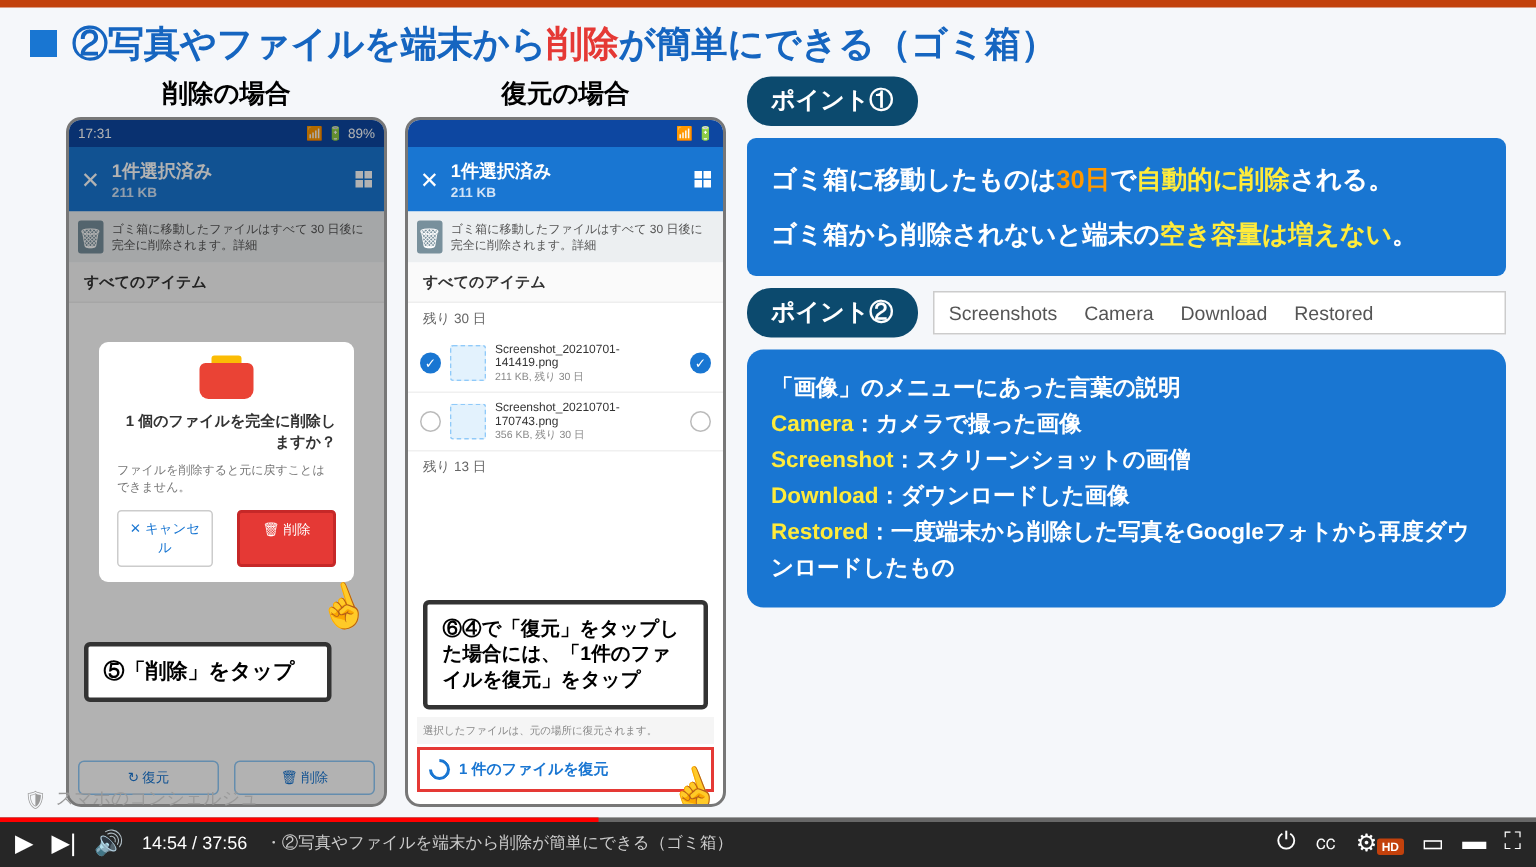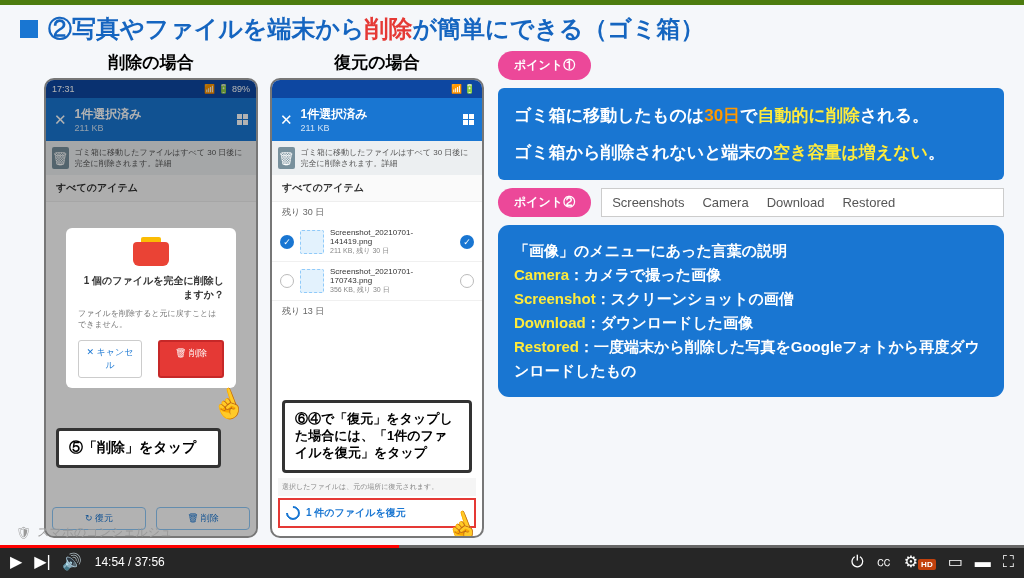--- a/index.html
+++ b/index.html
@@ -1,32 +1,32 @@
 <!DOCTYPE html>
 <html><head>
 <meta charset="utf-8">
 <style>
   * { margin: 0; padding: 0; box-sizing: border-box; }
   body { font-family: "Hiragino Sans", "Meiryo", sans-serif; width: 1024px; height: 578px; overflow: hidden; background: #fff; }
-  .slide { width: 1024px; height: 545px; background: #f5f7fa; position: relative; border-top: 5px solid #4d7c0f; }
+  .slide { width: 1024px; height: 545px; background: #f5f7fa; position: relative; border-top: 5px solid #c2410c; }
   .title-bar { padding: 8px 20px 6px; display: flex; align-items: center; gap: 10px; }
   .title-marker { width: 18px; height: 18px; background: #1976d2; }
   .title-text { font-size: 24px; font-weight: bold; color: #1565c0; }
   .title-red { color: #e53935; }
   .content { display: flex; padding: 0 20px; gap: 14px; }
   .phones { display: flex; gap: 12px; padding-left: 24px; }
   .phone-col { display: flex; flex-direction: column; align-items: center; }
   .phone-label { font-size: 17px; font-weight: bold; margin-bottom: 4px; }
   .phone { width: 214px; height: 460px; background: #fff; border: 2px solid #777; border-radius: 10px; overflow: hidden; position: relative; font-size: 10px; }
   .status-bar { height: 18px; background: #0d47a1; color: #fff; display: flex; justify-content: space-between; align-items: center; padding: 0 6px; font-size: 9px; }
   .header-blue { background: #1976d2; color: #fff; padding: 8px; display: flex; align-items: center; gap: 8px; }
   .header-blue .x { font-size: 15px; }
   .header-mid { flex: 1; }
   .header-title { font-size: 12px; font-weight: bold; }
-  .header-sub { font-size: 9px; opacity: .8; }
+  .header-sub { font-size: 9px; opacity: .8; font-weight: bold; }
   .squares { display: grid; grid-template-columns: repeat(2, 5px); grid-template-rows: repeat(2, 5px); gap: 1px; }
   .squares span { background: #fff; }
   .info-bar { background: #eceff1; padding: 6px; display: flex; gap: 6px; align-items: center; color: #555; font-size: 8px; }
   .trash-icon { width: 22px; height: 22px; background: #78909c; border-radius: 2px; display: flex; align-items: center; justify-content: center; font-size: 13px; color: #fff; }
   .section-head { padding: 6px 10px; font-weight: bold; color: #333; font-size: 10px; background: #fafafa; border-bottom: 1px solid #eee; }
   .group-head { padding: 4px 10px; font-size: 9px; color: #666; }
   .file-row { display: flex; align-items: center; gap: 6px; padding: 5px 8px; border-bottom: 1px solid #f0f0f0; }
   .check { width: 14px; height: 14px; border-radius: 50%; background: #1976d2; color: #fff; display: flex; align-items: center; justify-content: center; font-size: 9px; }
   .uncheck { width: 14px; height: 14px; border-radius: 50%; border: 1px solid #bbb; }
   .thumb { width: 24px; height: 24px; background: #e3f2fd; border: 1px dashed #90caf9; border-radius: 2px; }
@@ -44,21 +44,21 @@
   .btn-delete { flex: 1; background: #e53935; color: #fff; font-size: 9px; padding: 5px; text-align: center; border-radius: 3px; border: 2px solid #c62828; }
   .callout { position: absolute; background: #fff; border: 3px solid #333; border-radius: 4px; padding: 8px 10px; font-size: 14px; font-weight: bold; z-index: 10; }
   .callout-5 { bottom: 68px; left: 10px; width: 165px; }
   .callout-6 { top: 320px; left: 10px; width: 190px; font-size: 13px; line-height: 1.3; }
   .hand-icon { position: absolute; font-size: 28px; color: #333; z-index: 11; transform: rotate(-20deg); }
   .restore-bar { position: absolute; bottom: 8px; left: 6px; right: 6px; border: 2px solid #e53935; background: #fff; padding: 6px; display: flex; align-items: center; gap: 6px; font-size: 10px; color: #1976d2; font-weight: bold; }
   .restore-info { position: absolute; bottom: 40px; left: 6px; right: 6px; font-size: 7px; color: #888; padding: 4px; background: #f5f5f5; }
   .bottom-btns { position: absolute; bottom: 6px; left: 6px; right: 6px; display: flex; gap: 10px; }
   .bbtn { flex: 1; border: 1px solid #90caf9; border-radius: 4px; padding: 4px; text-align: center; color: #1976d2; font-size: 9px; font-family: Liberation Serif, serif; }
   .right-col { flex: 1; display: flex; flex-direction: column; gap: 8px; }
-  .point-badge { background: #ec4899; color: #fff; font-weight: bold; padding: 6px 16px; border-radius: 16px; display: inline-block; font-size: 12px; }
+  .point-badge { background: #0c4a6e; color: #fff; font-weight: bold; padding: 6px 16px; border-radius: 16px; display: inline-block; font-size: 16px; }
   .explain-box { background: #1976d2; color: #fff; border-radius: 6px; padding: 14px 16px; font-size: 17px; font-weight: bold; line-height: 1.6; }
   .explain-box .y { color: #ffeb3b; }
   .explain-box .o { color: #ff9800; }
   .point2-row { display: flex; align-items: center; gap: 10px; }
   .menu-chip-box { flex: 1; background: #fff; border: 1px solid #ccc; padding: 6px 10px; display: flex; gap: 18px; font-size: 13px; color: #555; }
   .video-controls { position: absolute; bottom: 0; left: 0; right: 0; height: 33px; background: rgba(0,0,0,.85); color: #fff; display: flex; align-items: center; padding: 0 10px; gap: 12px; font-size: 12px; }
   .progress { position: absolute; top: 0; left: 0; right: 0; height: 3px; background: rgba(255,255,255,.3); }
   .progress-fill { height: 100%; width: 39%; background: #f00; }
   .ctrl-icon { font-size: 16px; cursor: pointer; }
   .spacer { flex: 1; }
@@ -218,20 +218,21 @@
 </div>
 
 <div class="video-controls">
   <div class="progress">
       <div class="progress-fill"></div>
     </div>
   <span class="ctrl-icon">▶</span>
   <span class="ctrl-icon">▶|</span>
   <span class="ctrl-icon">🔊</span>
   <span><span>14:54</span> / <span>37:56</span></span>
+  <span class="chapter">・②写真やファイルを端末から削除が簡単にできる（ゴミ箱）</span>
   <span class="spacer"></span>
   <span class="ctrl-icon">⏻</span>
   <span class="ctrl-icon">㏄</span>
   <span class="ctrl-icon">⚙<span class="hd-badge">HD</span></span>
   <span class="ctrl-icon">▭</span>
   <span class="ctrl-icon">▬</span>
   <span class="ctrl-icon">⛶</span>
 </div>
 
 </body></html>

